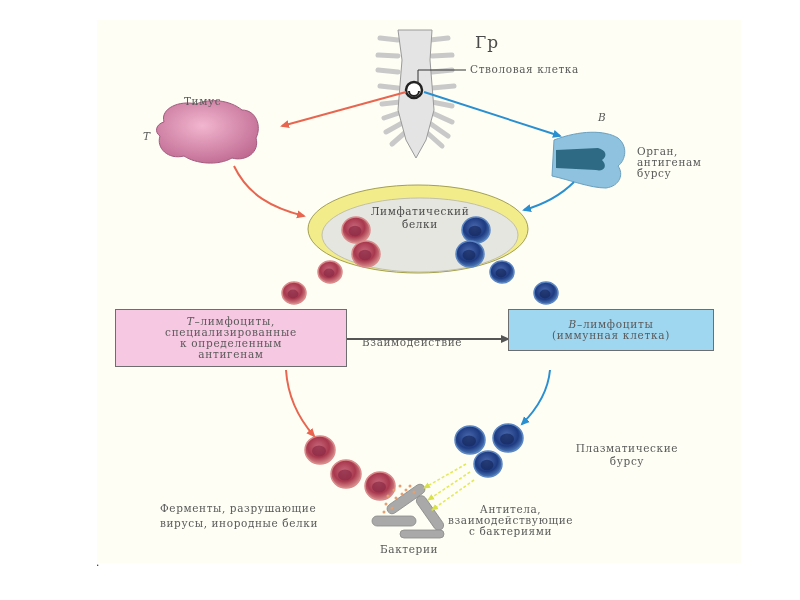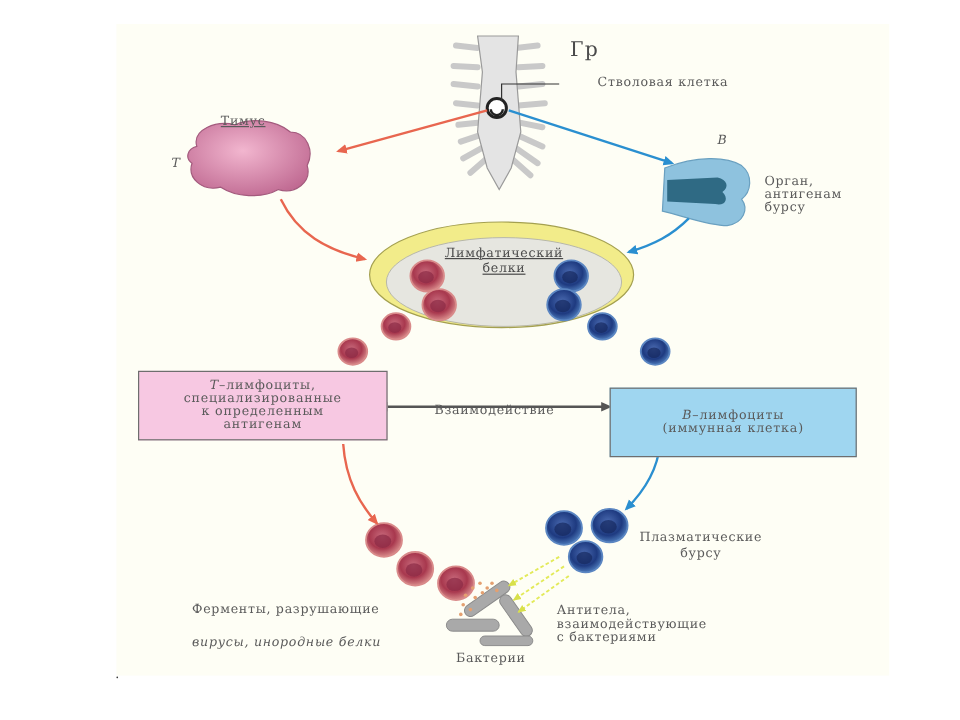--- a/index.html
+++ b/index.html
@@ -12,22 +12,22 @@
       background: #fefef5;
     }
     svg#diagram { position: absolute; left: 0; top: 0; width: 800px; height: 600px; }
     .lbl { position: absolute; color: #5a5a5a; font-size: 10.5px; line-height: 11px; letter-spacing: 0.6px; white-space: nowrap; font-family: "DejaVu Serif", serif; }
     .lbl.center { text-align: center; }
     .box {
       position: absolute; border: 1.5px solid #6e6e6e; box-sizing: border-box;
       display: flex; align-items: center; justify-content: center; text-align: center;
       color: #5a5a5a; font-size: 10.5px; line-height: 11px; letter-spacing: 0.7px; font-family: "DejaVu Serif", serif;
     }
-    #t-box { left: 115px; top: 309px; width: 208px; height: 58px; background: #f7c8e2; }
-    #b-box { left: 508px; top: 323px; width: 206px; height: 58px; background: #9fd6f0; }
+    #t-box { left: 115px; top: 309px; width: 232px; height: 58px; background: #f7c8e2; }
+    #b-box { left: 508px; top: 309px; width: 206px; height: 42px; background: #9fd6f0; }
     .it { font-style: italic; }
     .gr { font-size: 17px; color: #4a4a4a; letter-spacing: 1px; }
   </style>
 </head>
 <body>
 
 <div id="canvas"></div>
 
 <svg id="diagram" viewBox="0 0 800 600">
   <defs>
@@ -191,30 +191,30 @@
   </g>
 
   <g stroke="#e3ea5a" stroke-width="1.6" stroke-dasharray="3,2" fill="none">
     <line x1="466" y1="464" x2="424" y2="488" marker-end="url(#arrYel)"></line>
     <line x1="470" y1="472" x2="428" y2="500" marker-end="url(#arrYel)"></line>
     <line x1="474" y1="480" x2="432" y2="510" marker-end="url(#arrYel)"></line>
   </g>
 </svg>
 
 <div class="lbl gr" style="left:437px;top:37px;margin-left:38px;">Гр</div>
-<div class="lbl" style="left:470px;top:64px;margin-left:28px;">Стволовая клетка</div>
-<div class="lbl" style="left:184px;top:96px;text-decoration:underline;">Тимус</div>
+<div class="lbl" style="left:470px;top:64px;">Стволовая клетка</div>
+<div class="lbl" style="left:184px;top:96px;">Тимус</div>
 <div class="lbl it" style="left:143px;top:131px;">Т</div>
 <div class="lbl it" style="left:598px;top:112px;">В</div>
 <div class="lbl" style="left:637px;top:146px;">
   <div>Орган,</div>
   <div>антигенам</div>
   <div>бурсу</div>
 </div>
-<div class="lbl center" style="left:350px;top:206px;width:140px;color:#4a4a4a;text-decoration:underline;">
+<div class="lbl center" style="left:350px;top:206px;width:140px;color:#4a4a4a;">
   <div>Лимфатический</div>
   <div style="margin-top:2px;">белки</div>
 </div>
 
 <div id="t-box" class="box">
   <div>
     <div><span class="it">Т</span><span>–лимфоциты,</span></div>
     <div>специализированные</div>
     <div>к определенным</div>
     <div>антигенам</div>
@@ -223,27 +223,27 @@
 
 <div class="lbl" style="left:362px;top:337px;">Взаимодействие</div>
 
 <div id="b-box" class="box">
   <div>
     <div><span class="it">В</span><span>–лимфоциты</span></div>
     <div>(иммунная клетка)</div>
   </div>
 </div>
 
-<div class="lbl center" style="left:524px;top:443px;width:120px;text-align:center;">
+<div class="lbl center" style="left:567px;top:443px;width:120px;text-align:center;">
   <div>Плазматические</div>
   <div style="margin-top:2px;">бурсу</div>
 </div>
 <div class="lbl" style="left:160px;top:503px;">
   <div>Ферменты, разрушающие</div>
-  <div style="margin-top:16px;font-style:italic;">вирусы, инородные белки</div>
-</div>
-<div class="lbl" style="left:464px;top:504px;">
+  <div style="margin-top:4px;">вирусы, инородные белки</div>
+</div>
+<div class="lbl" style="left:448px;top:504px;text-align:center;">
   <div>Антитела,</div>
   <div>взаимодействующие</div>
   <div>с бактериями</div>
 </div>
 <div class="lbl" style="left:380px;top:544px;">Бактерии</div>
 <div class="lbl" style="left:96px;top:557px;color:#333;">.</div>
 
 </body></html>

